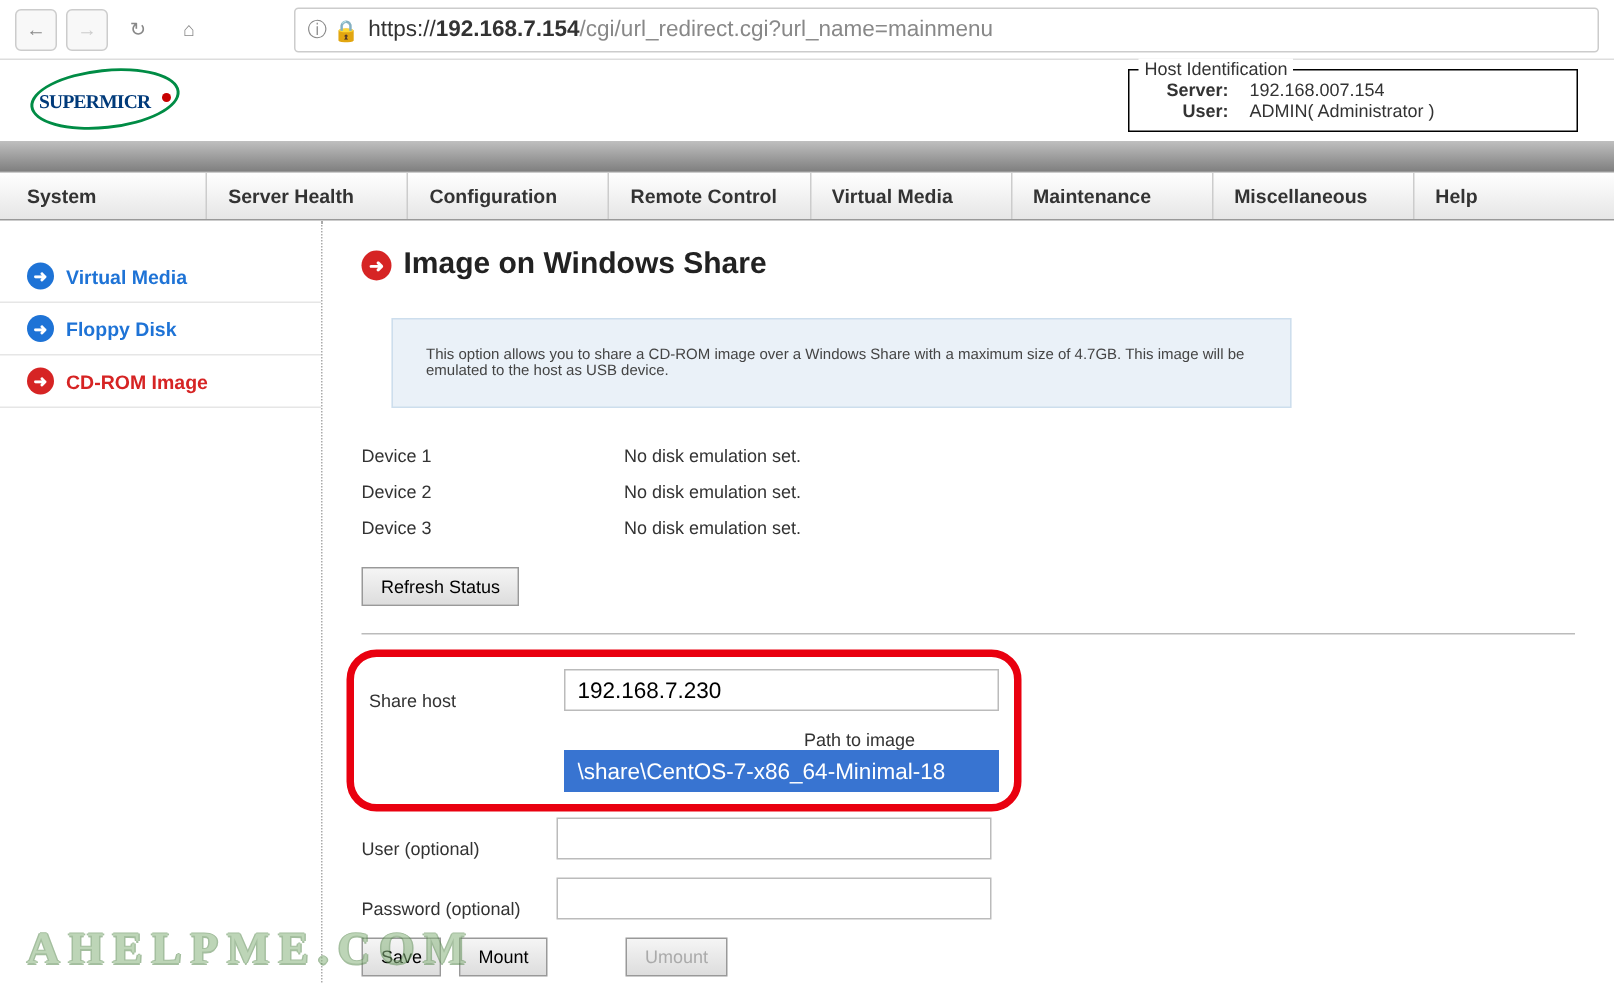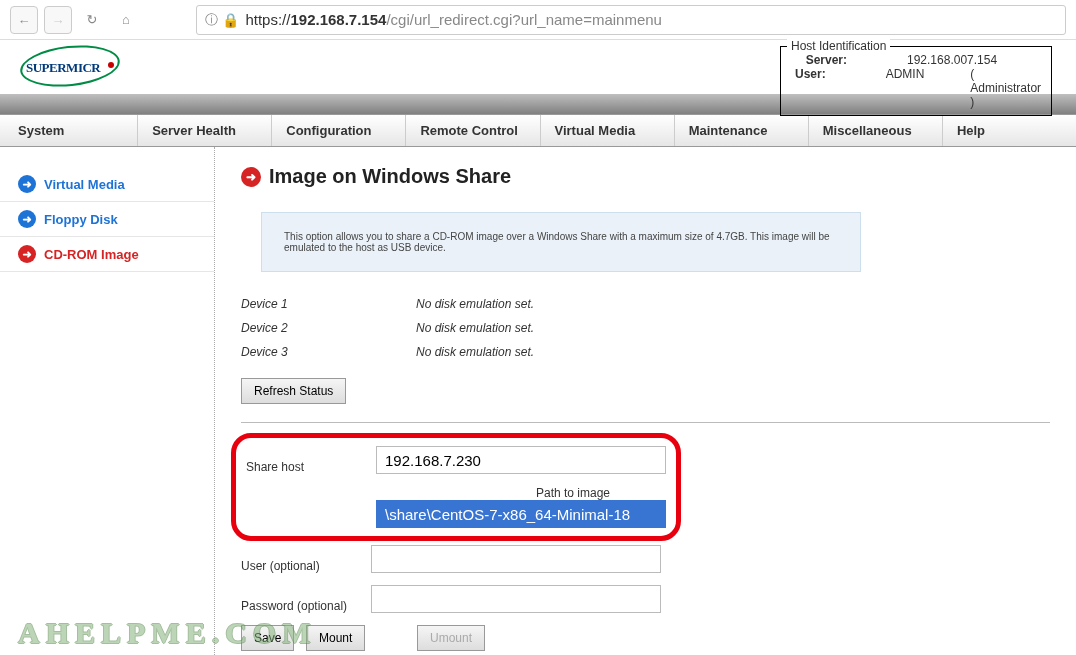--- a/index.html
+++ b/index.html
@@ -10,44 +10,44 @@
 .url-bar .lock { color: #b08000; margin-right: 6px; font-size: 14px; }
 .url-bar .info { color: #888; margin-right: 4px; }
 .url-text { color: #333; font-size: 15px; }
 .url-text .host { font-weight: bold; }
 .url-text .rest { color: #888; }
 .header-area { position: relative; height: 54px; padding: 6px 20px 0 20px; }
 .logo { position: relative; display: inline-block; }
 .logo-ring { width: 100px; height: 40px; border: 2px solid #008c45; border-radius: 50%; transform: rotate(-6deg); position: relative; }
 .logo-label { position: absolute; top: 14px; left: 6px; font-family: "Times New Roman", serif; font-weight: bold; color: #003a7a; font-size: 13px; letter-spacing: -0.5px; }
 .logo-dot { position: absolute; right: 6px; top: 16px; width: 6px; height: 6px; background: #c80000; border-radius: 50%; }
-.host-id { position: absolute; right: 24px; top: 6px; border: 1px solid #000; padding: 6px 14px; font-size: 12px; width: 272px; }
+.host-id { position: absolute; right: 24px; top: 6px; border: 1px solid #000; padding: 6px 14px; font-size: 12px; width: 300px; }
 .host-id-title { position: absolute; top: -8px; left: 6px; background: #fff; padding: 0 4px; font-size: 12px; }
-.host-id-row { display: flex; gap: 46px; }
+.host-id-row { display: flex; }
 .host-id-label { width: 56px; font-weight: bold; text-align: right; padding-right: 4px; }
 .host-id-val { padding-left: 10px; }
 .host-id-extra { }
 .graybar { height: 20px; background: linear-gradient(to bottom, #bfbfbf, #808080); }
 .menubar { display: flex; border-top: 1px solid #999; border-bottom: 1px solid #999; background: linear-gradient(to bottom, #fff, #e6e6e6); }
 .menubar .mi { padding: 8px 14px; font-weight: bold; font-size: 13px; border-right: 1px solid #ccc; cursor: pointer; flex: 1; text-align: left; }
 .menubar .mi:first-child { padding-left: 18px; }
 .content { display: flex; }
 .sidebar { width: 215px; padding: 20px 0; border-right: 1px dotted #aaa; }
 .side-item { display: flex; align-items: center; padding: 8px 18px; font-weight: bold; font-size: 13px; border-bottom: 1px solid #e6e6e6; cursor: pointer; }
 .side-item .arr { width: 18px; height: 18px; display: inline-flex; align-items: center; justify-content: center; margin-right: 8px; border-radius: 50%; color: #fff; font-size: 11px; font-weight: bold; }
 .arr.blue { background: #1e73d6; }
 .arr.red { background: #d62424; }
 .side-item.blue-txt { color: #1e73d6; }
 .side-item.red-txt { color: #d62424; }
 .main { flex: 1; padding: 18px 26px; }
 .page-title { display: flex; align-items: center; font-size: 20px; font-weight: bold; color: #222; }
 .page-title .arr { width: 20px; height: 20px; border-radius: 50%; background:#d62424; color:#fff; display:inline-flex; align-items:center; justify-content:center; margin-right: 8px; font-size: 12px;}
 .infobox { margin: 24px 0 20px 20px; max-width: 600px; border: 1px solid #cddeed; background: #eaf1f8; padding: 18px 22px; font-size: 10px; color: #444; }
 .devlist { margin-bottom: 14px; }
-.devrow { display: flex; padding: 5px 0; font-size: 12px; font-style: italic; }
+.devrow { display: flex; padding: 5px 0; font-size: 12px; }
 .devrow .dl { width: 175px; }
 .btn { background: linear-gradient(to bottom, #f5f5f5, #ddd); border: 1px solid #999; padding: 5px 12px; font-size: 12px; cursor: pointer; margin-right: 8px; }
 .btn.disabled { color: #aaa; margin-left: 40px; }
 .hr { border: 0; border-top: 1px solid #bbb; margin: 18px 0; }
 .formrow { display: flex; align-items: flex-end; margin-bottom: 12px; }
 .formrow .fl { width: 130px; font-size: 12px; }
 .formrow input { height: 28px; width: 290px; border: 1px solid #bbb; padding: 0 8px; font-size: 15px; }
 .highlight-box { border: 5px solid #e9000f; border-radius: 20px; padding: 8px 10px; margin: -8px -10px; display: inline-block; }
 .highlight-box .formrow:last-child { margin-bottom: 0; flex-direction: column; }
 input.sel { background: #3874d1; color: #fff; border-color: #3874d1; }

